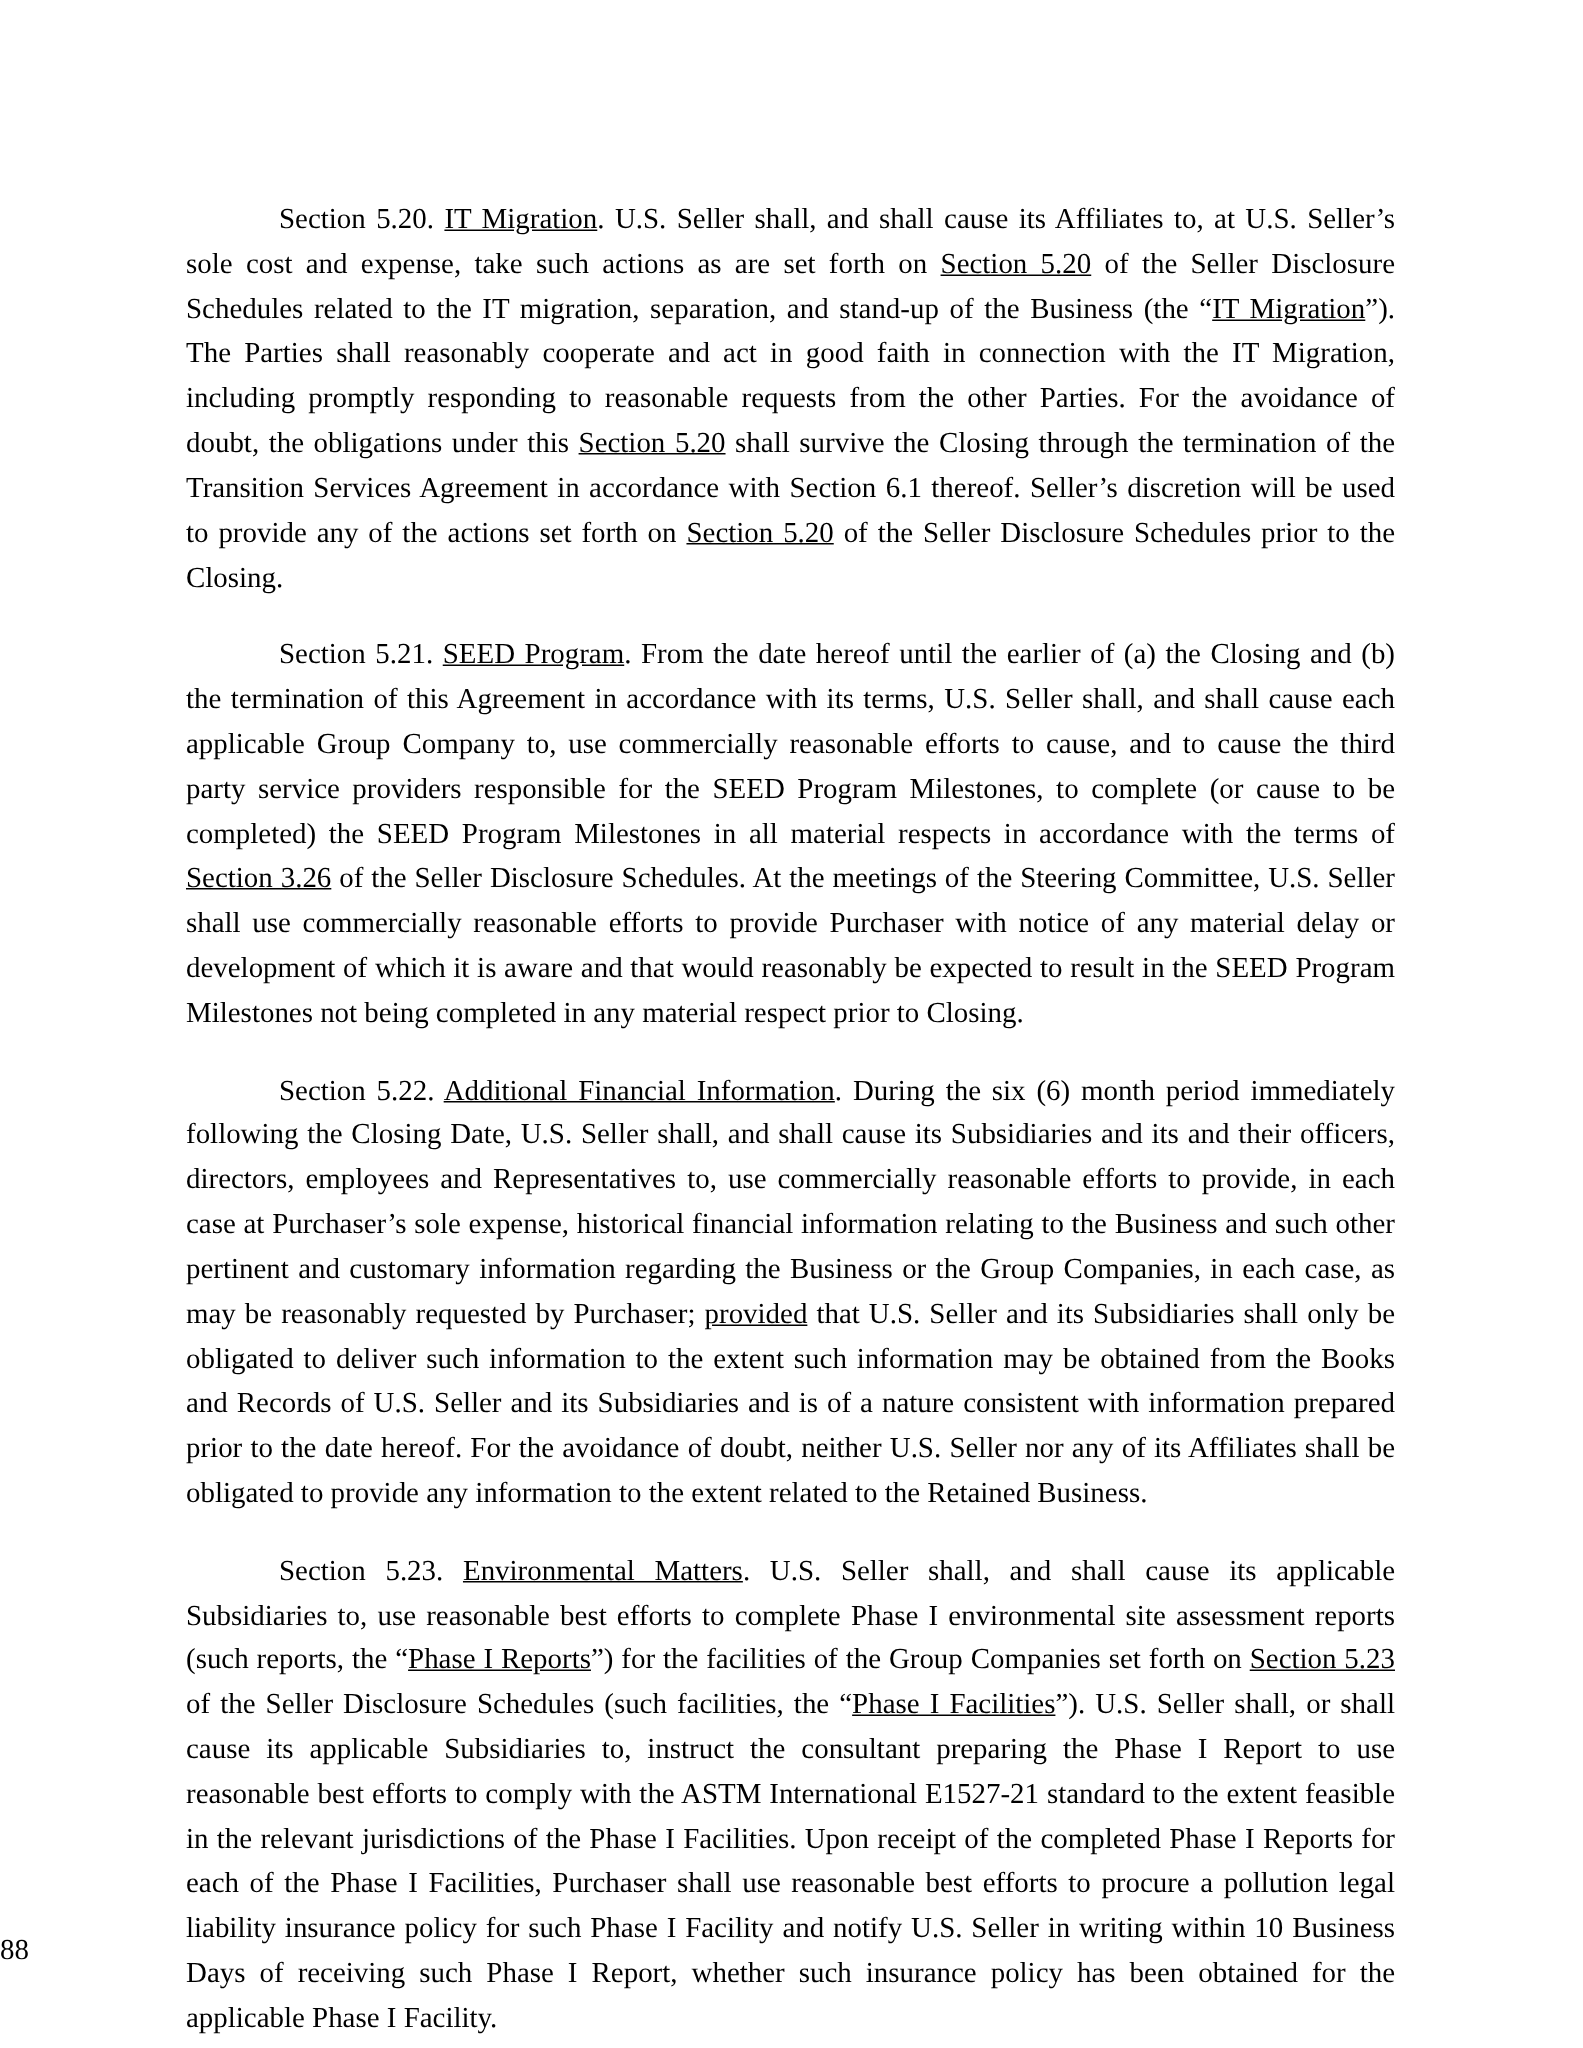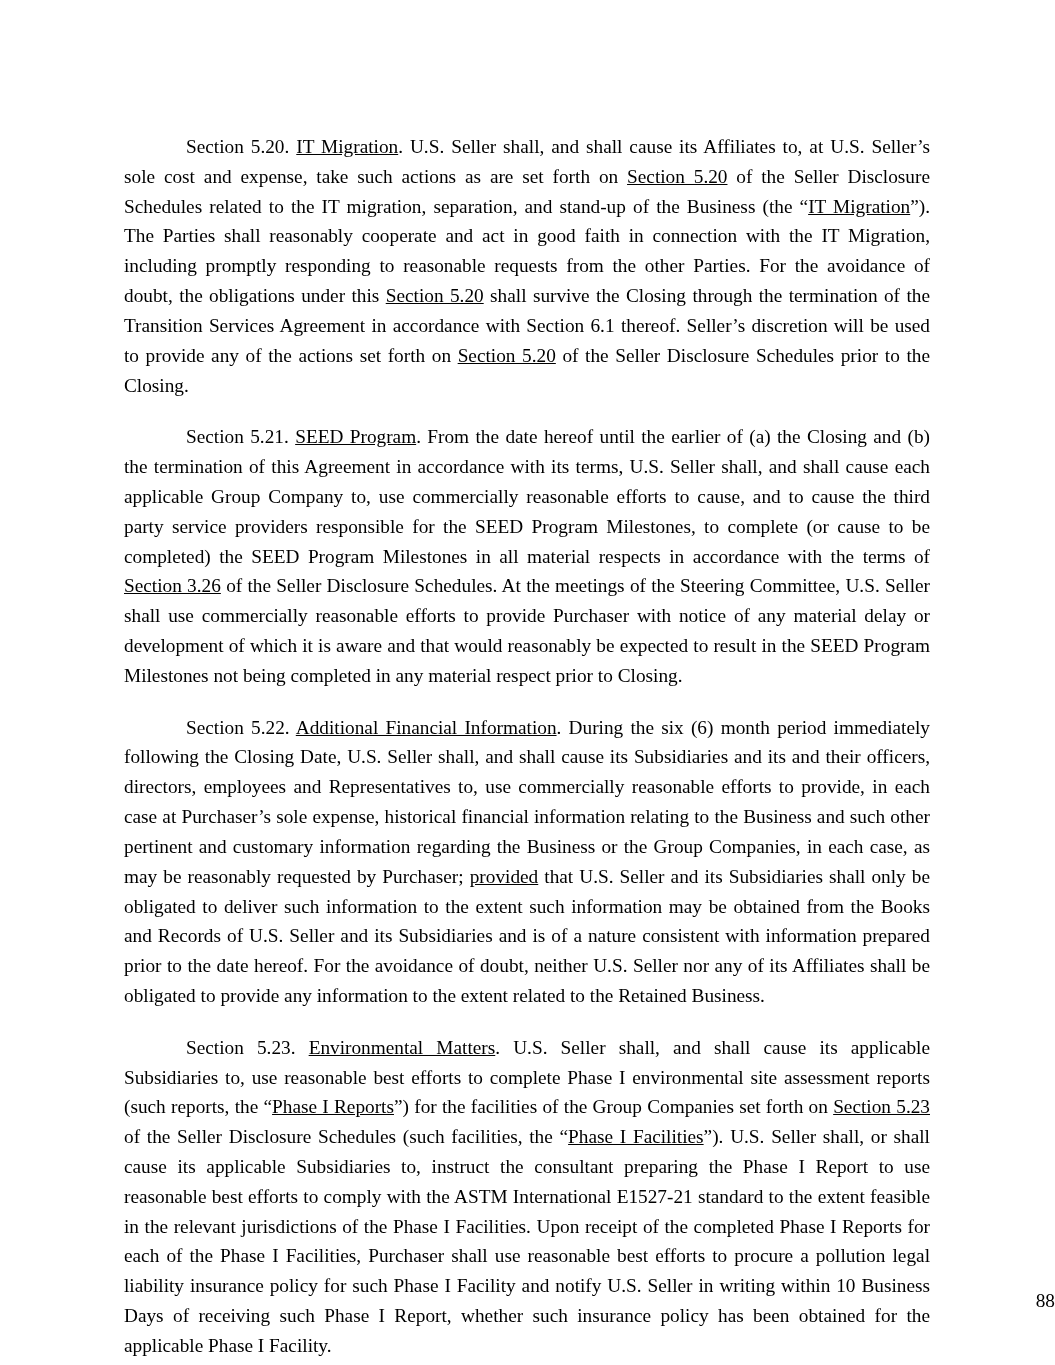--- a/index.html
+++ b/index.html
@@ -35,21 +35,21 @@
     margin-bottom: 0;
   }
   .u {
     text-decoration: underline;
   }
   .page-number {
     position: absolute;
     left: 0;
     right: 0;
     top: 1276px;
-    text-align: right;
+    text-align: left;
     font-size: 19.3px;
     font-family: "Liberation Serif", serif;
   }
 </style>
 </head>
 <body>
 
 <div class="page">
   <div class="content">
     <p class="para"><span>Section 5.20.   </span><span class="u">IT Migration</span><span>.  U.S. Seller shall, and shall cause its Affiliates to, at U.S. Seller’s sole cost and expense, take such actions as are set forth on </span><span class="u">Section 5.20</span><span> of the Seller Disclosure Schedules related to the IT migration, separation, and stand-up of the Business (the “</span><span class="u">IT Migration</span><span>”). The Parties shall reasonably cooperate and act in good faith in connection with the IT Migration, including promptly responding to reasonable requests from the other Parties. For the avoidance of doubt, the obligations under this </span><span class="u">Section 5.20</span><span> shall survive the Closing through the termination of the Transition Services Agreement in accordance with Section 6.1 thereof. Seller’s discretion will be used to provide any of the actions set forth on </span><span class="u">Section 5.20</span><span> of the Seller Disclosure Schedules prior to the Closing.</span></p>

